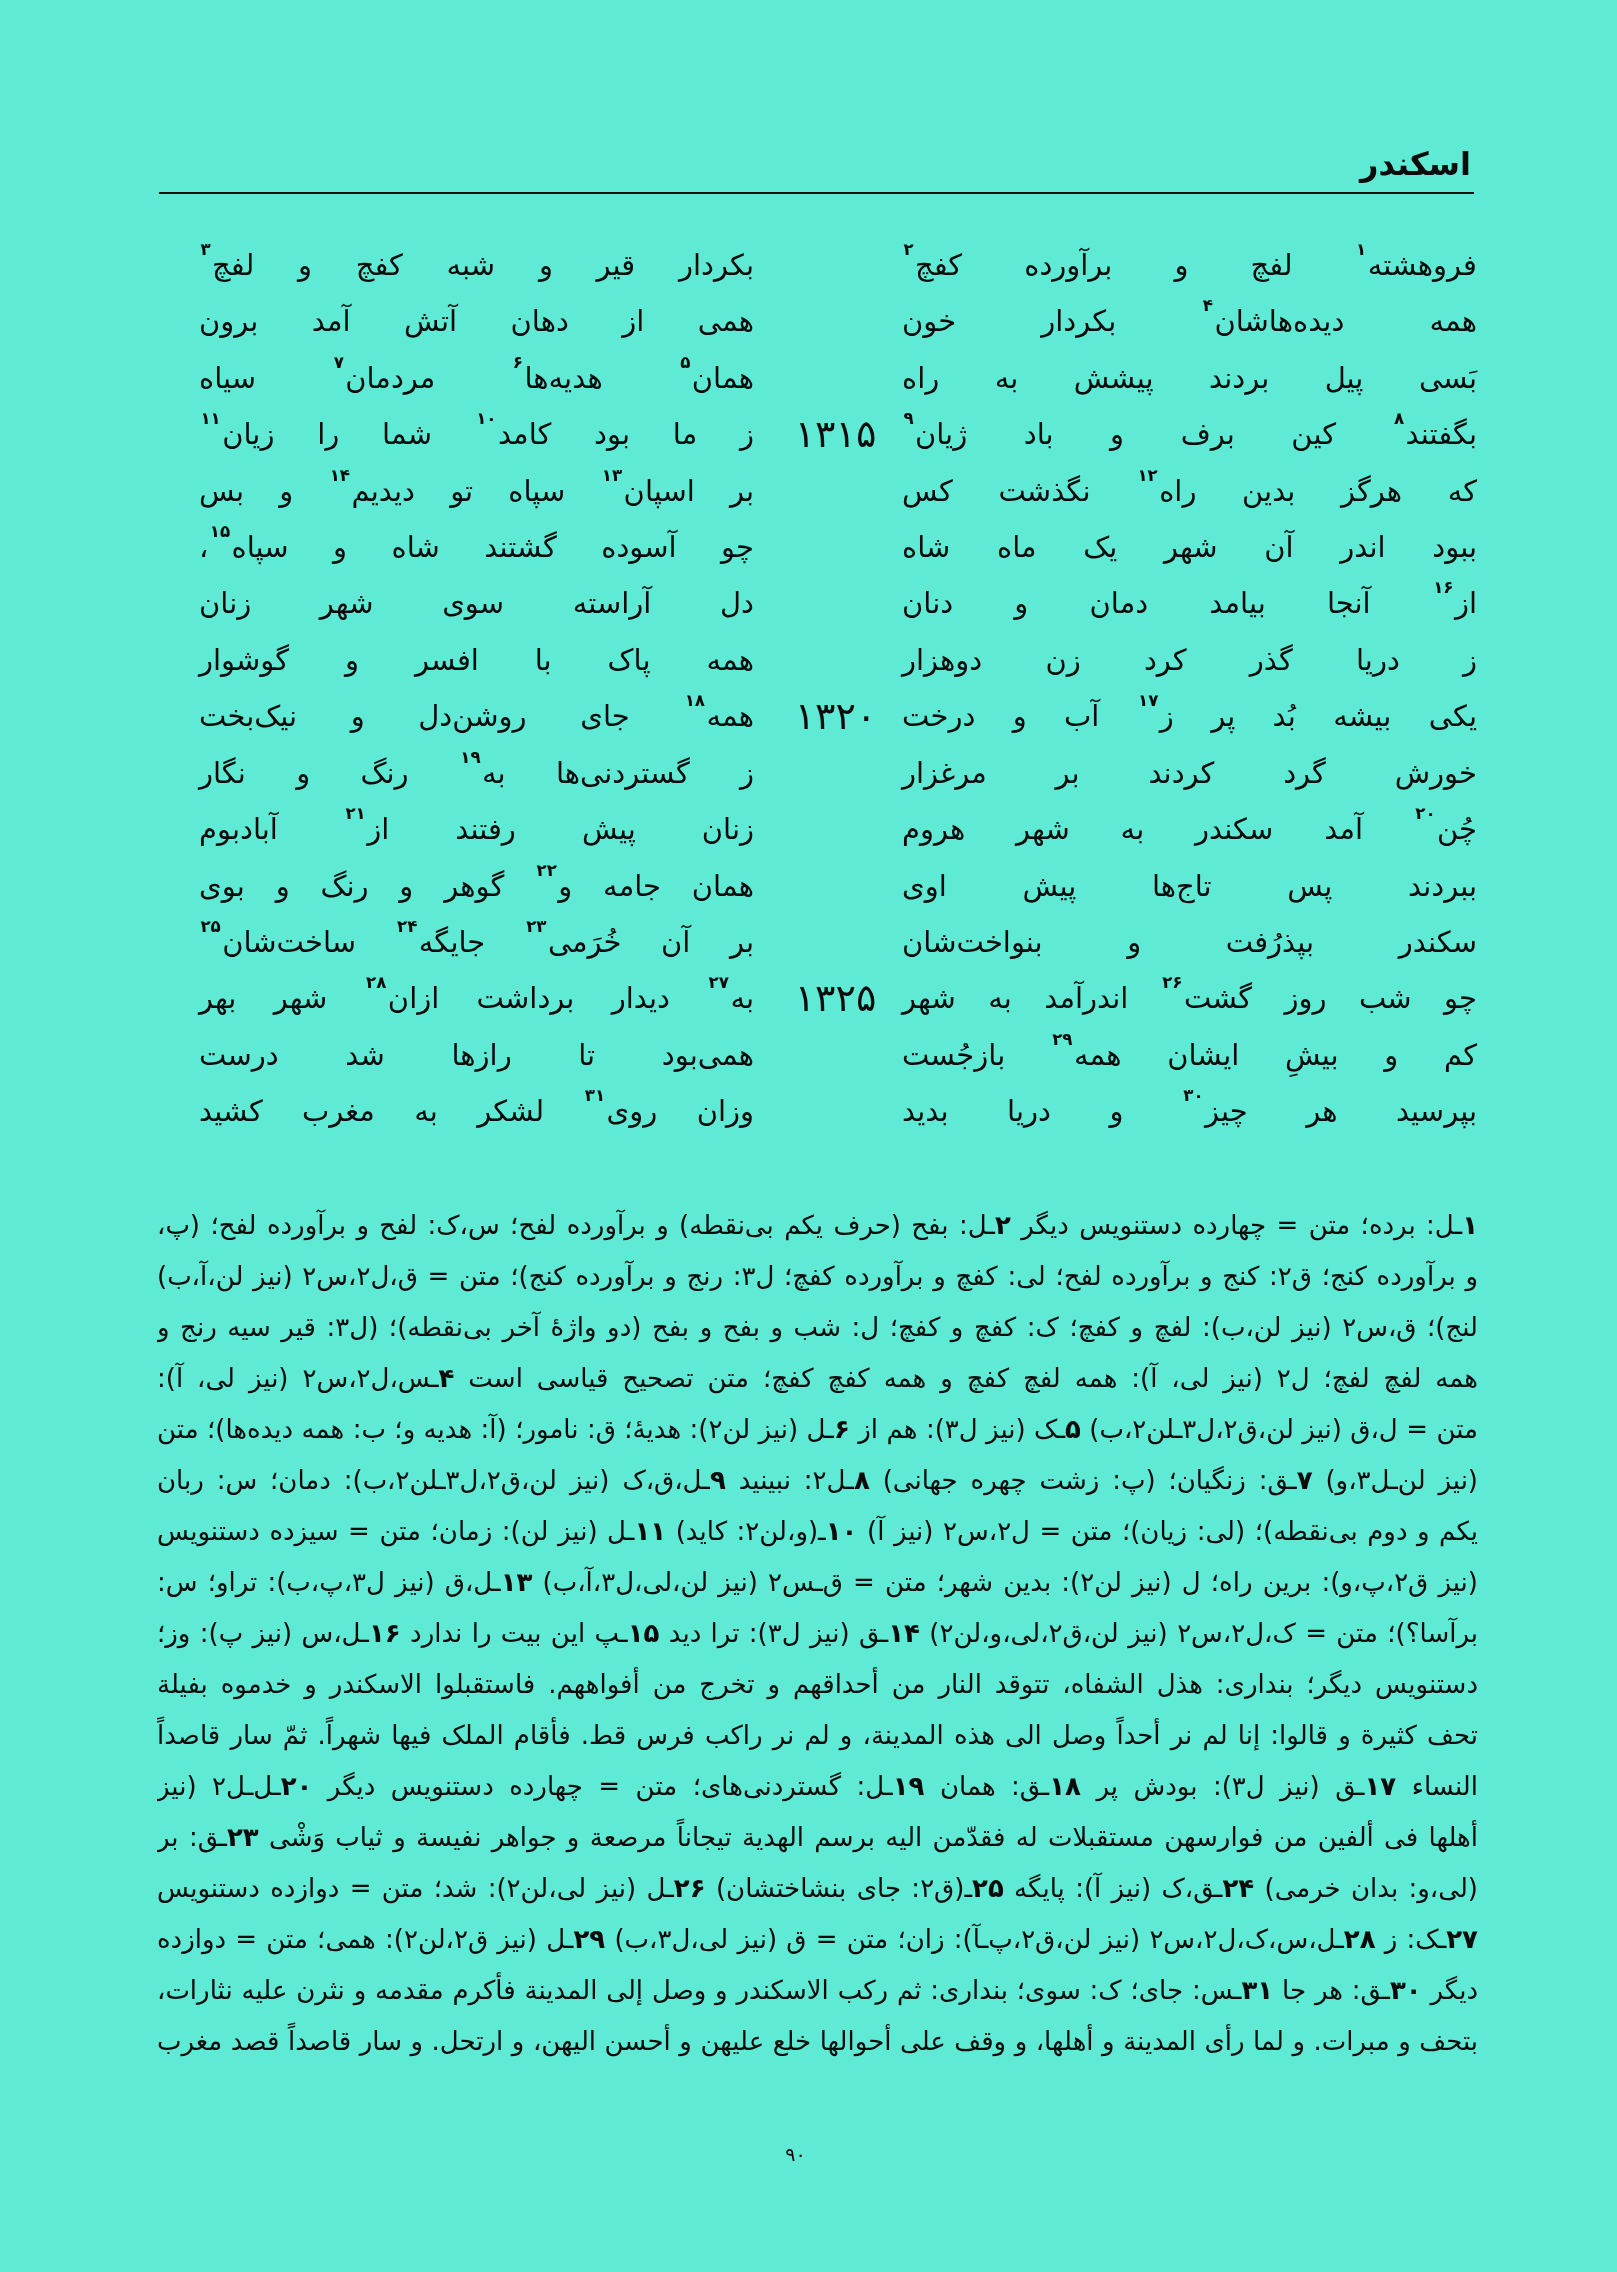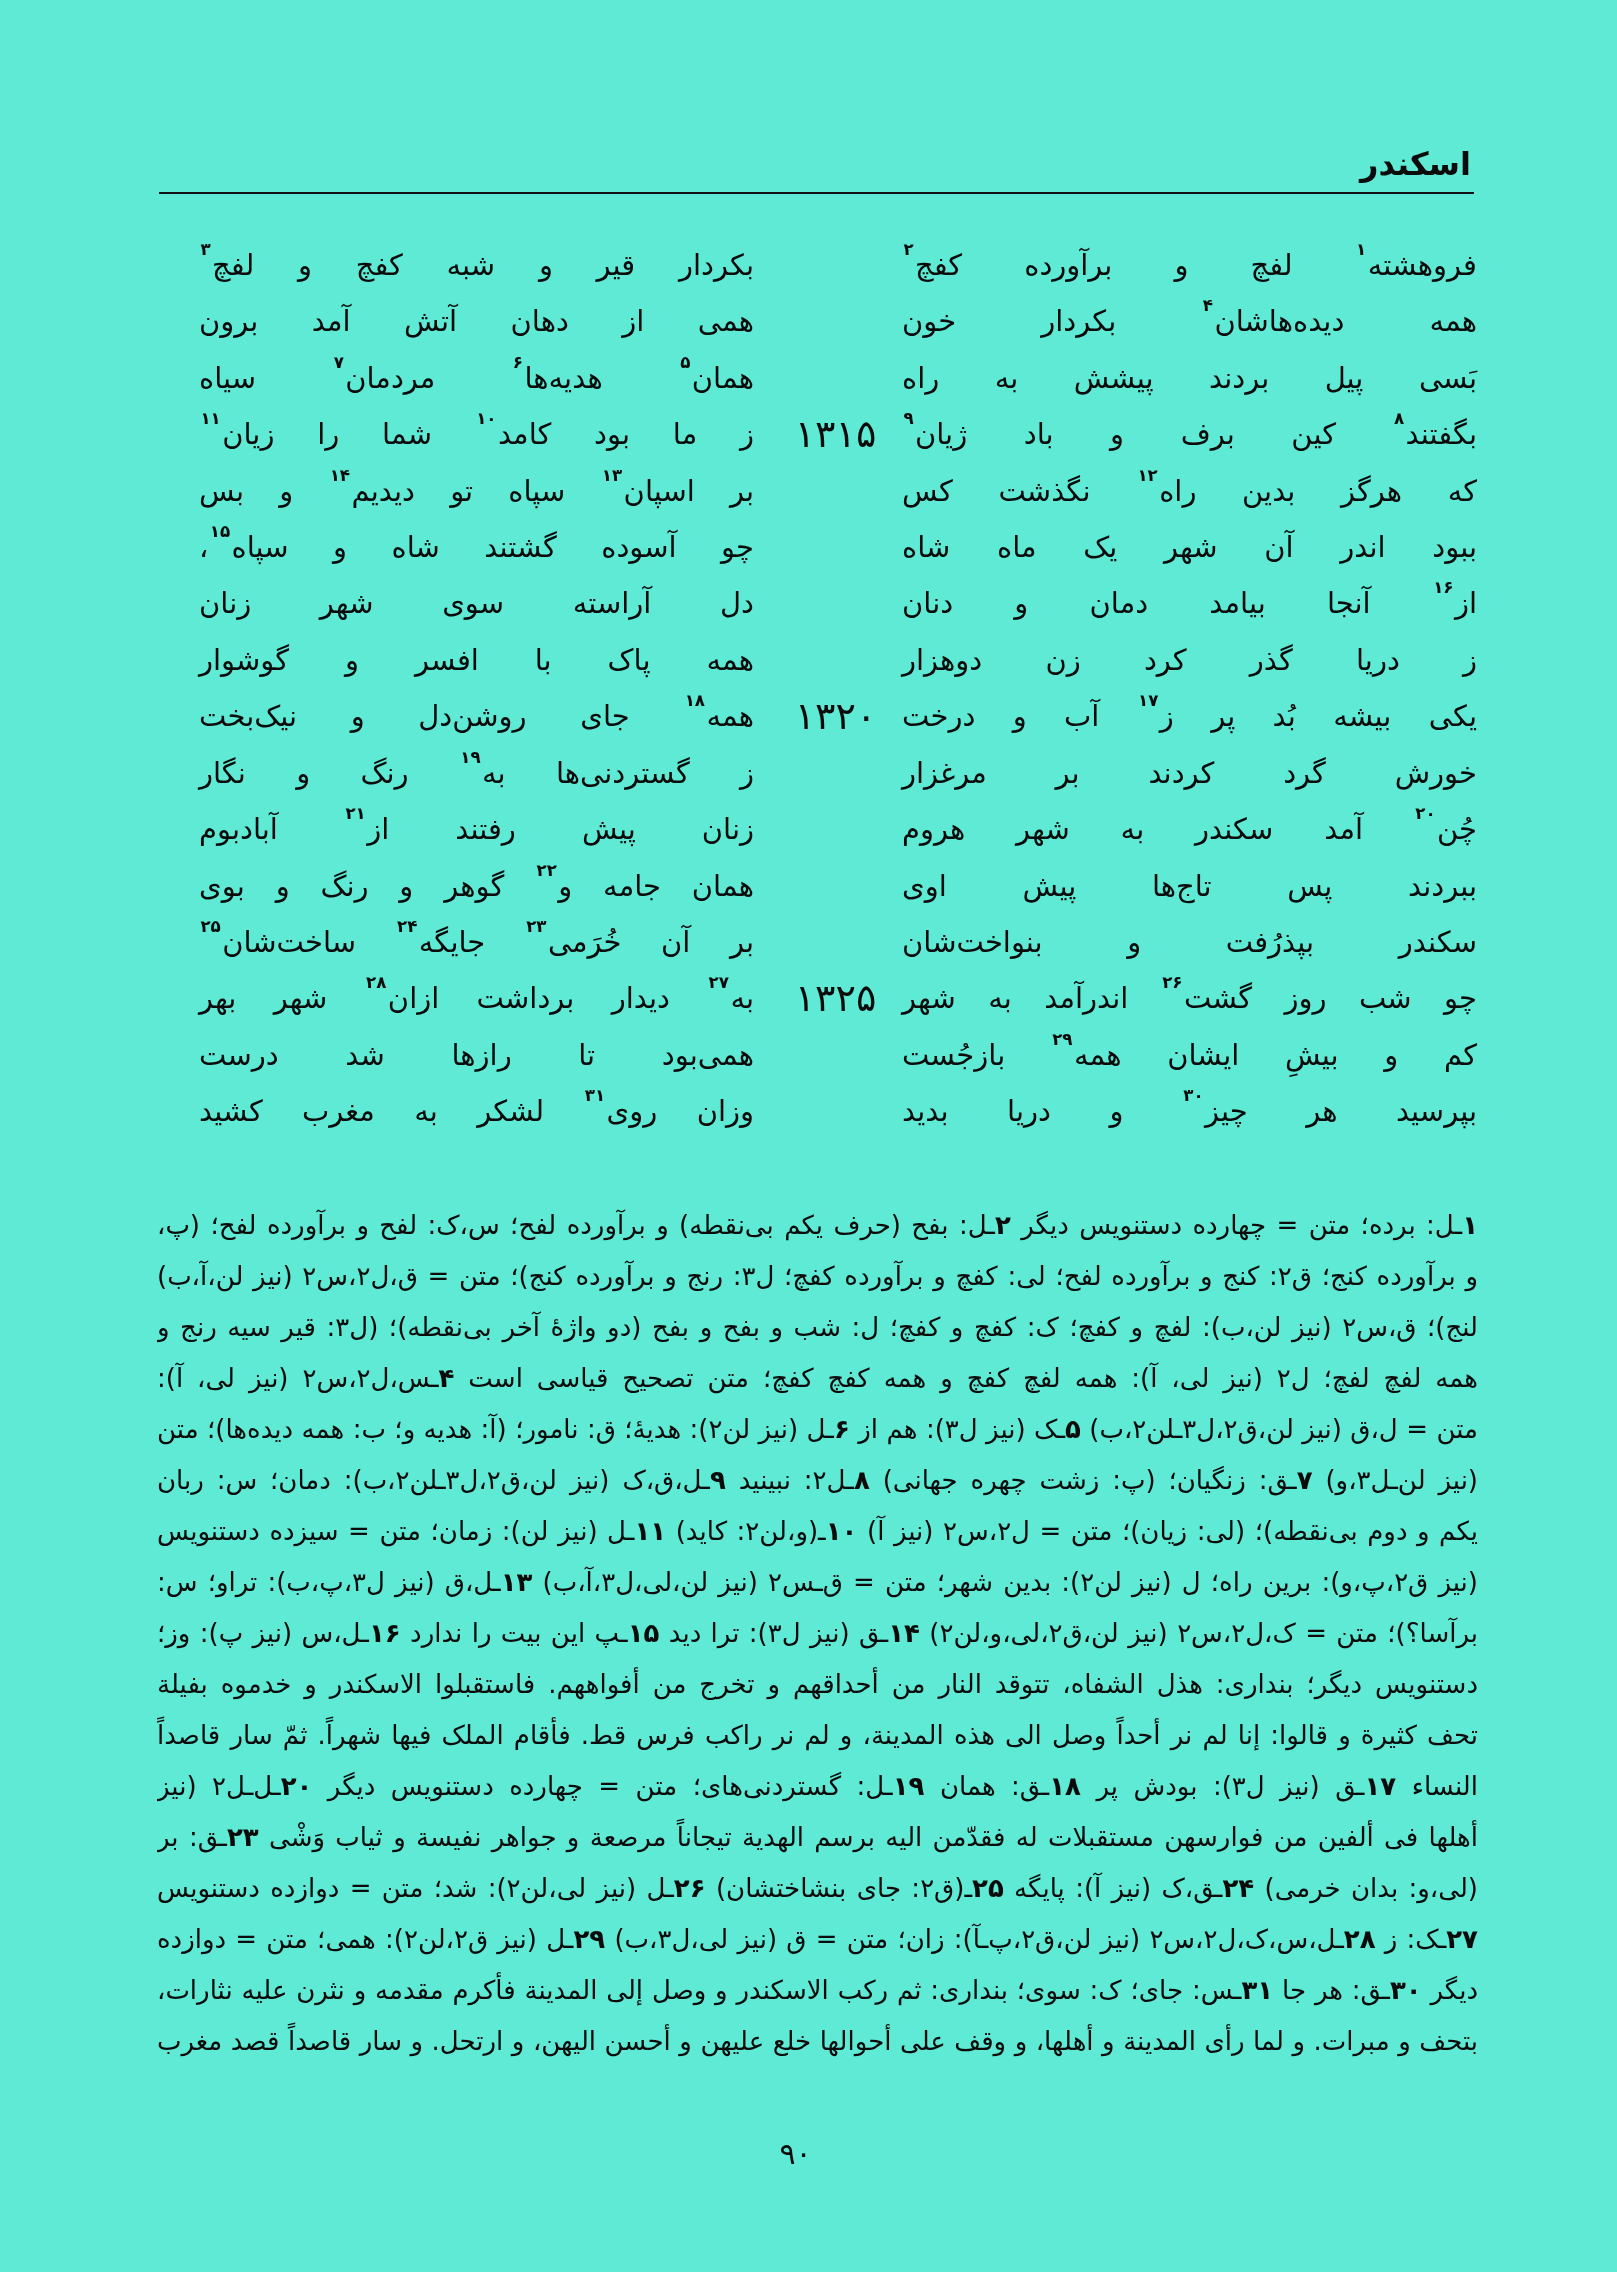--- a/index.html
+++ b/index.html
@@ -47,21 +47,21 @@
   .fn-line{
     height:51px; line-height:51px;
     font-size:26px;
     text-align:justify; text-align-last:justify; text-justify:inter-word;
     white-space:normal; overflow:hidden;
   }
   .fn-line b{ font-weight:bold; }
   
   #page-number{
     position:absolute; top:2133px; left:0; width:1591px;
-    text-align:center; font-size:30px; line-height:42px;
+    text-align:center; font-size:19px; line-height:42px;
   }
 </style>
 </head>
 <body>
 
 <div id="page">
   <div id="running-title">اسکندر</div>
   <div id="header-rule"></div>
   <div id="poem">
       <div class="verse-row" style="top: 237px;">

